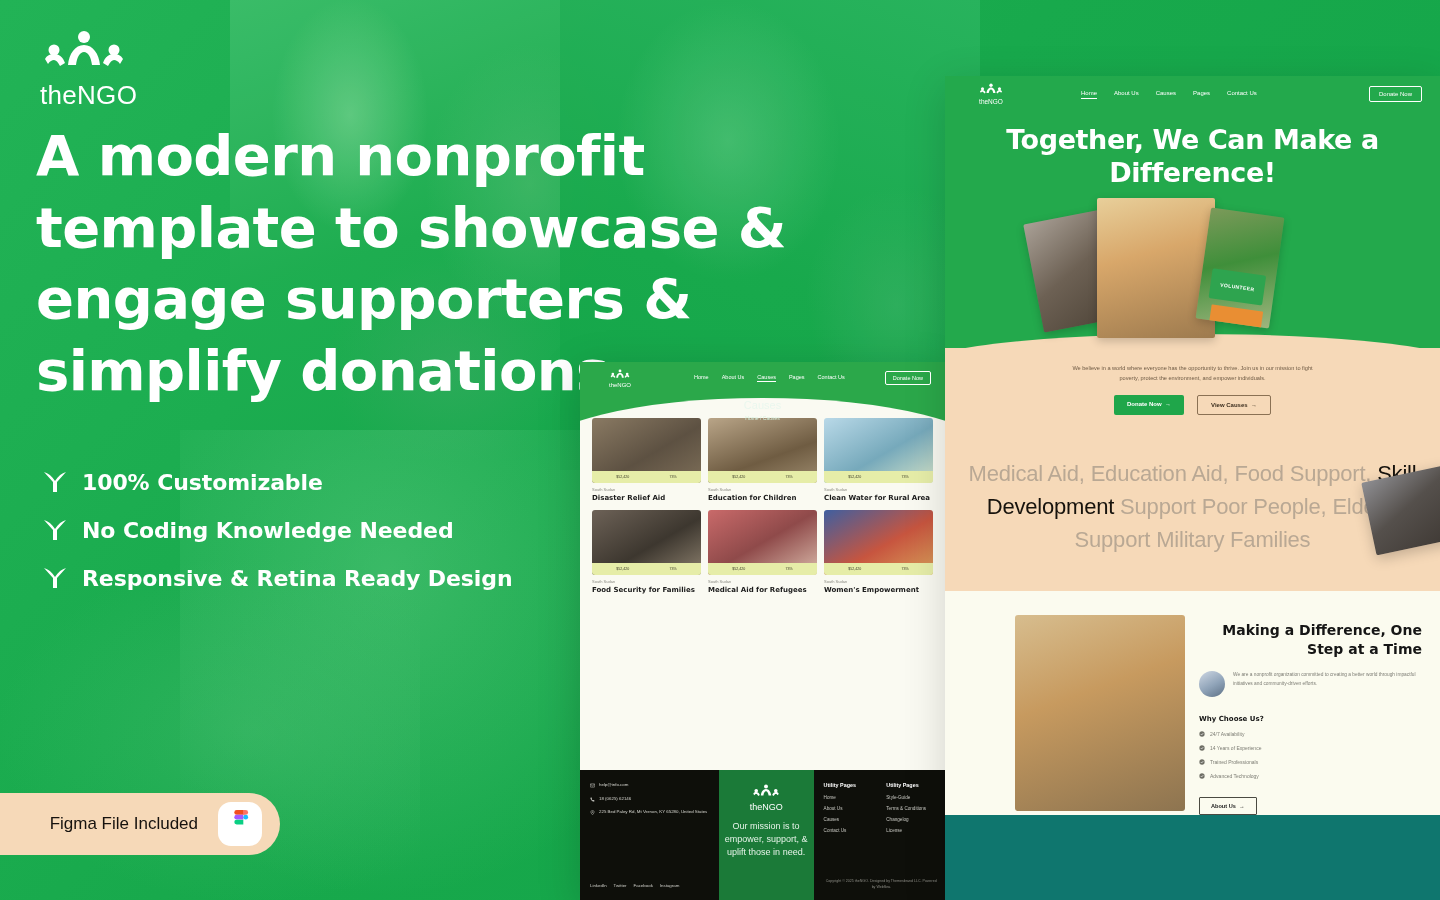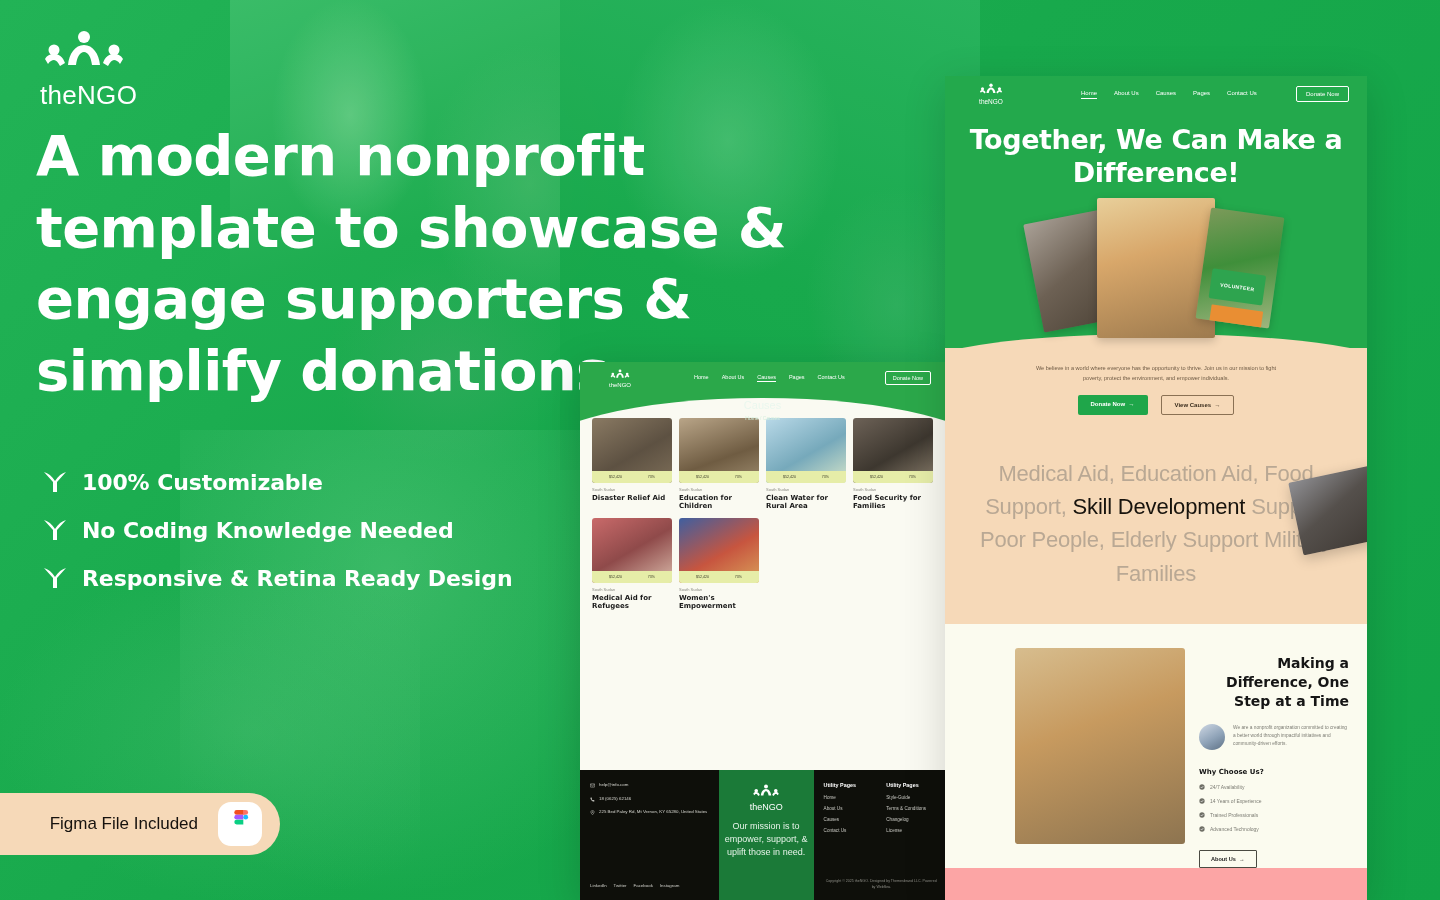--- a/index.html
+++ b/index.html
@@ -115,21 +115,21 @@
     position:absolute; top:53px; left:0; right:0; text-align:center;
     color:#d6efdd; font-size:5px; z-index:5;
   }
   .mid-section-title {
     margin-top:24px; text-align:center; color:#1b1b1b;
     font-size:13.5px; font-weight:700; line-height:1.35;
     font-family:"DejaVu Sans", sans-serif;
   }
   .cards-grid {
     margin:14px 12px 0 12px; display:grid;
-    grid-template-columns:repeat(4,1fr); gap:8px 7px;
+    grid-template-columns:repeat(3,1fr); gap:8px 7px;
   }
   .cause-card { width:100%; }
   .cause-img {
     width:100%; height:65px; border-radius:3px; position:relative; overflow:hidden;
     background:#9a8f7e;
   }
   .cause-img.i1 { background:linear-gradient(150deg,#8a7a63,#5d5142 55%,#7d6e58); }
   .cause-img.i2 { background:linear-gradient(160deg,#b9a588,#6f5c42 60%,#9d8b6e); }
   .cause-img.i3 { background:linear-gradient(150deg,#b9d9e8,#76a9bb 55%,#d4e4c9); }
   .cause-img.i4 { background:linear-gradient(150deg,#6d6257,#3d372f 55%,#8b7f6d); }
@@ -170,22 +170,22 @@
   .mf-linkcol { flex:1; }
   .mf-lc-title { color:#fff; font-size:5.4px; font-weight:700; margin-bottom:7px; }
   .mf-link { color:#c7c7c1; font-size:4.6px; margin-bottom:6px; }
   .mf-copy {
     position:absolute; left:10px; right:6px; bottom:10px;
     color:#8d8d86; font-size:3.6px; text-align:center; line-height:1.5;
   }
 
   
   .mock-right {
-    position:absolute; left:945px; top:76px; width:422px; height:824px;
-    background:#fca5a5; overflow:hidden;
+    position:absolute; left:945px; top:76px; width:495px; height:824px;
+    background:#0f766e; overflow:hidden;
     box-shadow:0 10px 40px rgba(0,0,0,.16);
   }
   .r-hero { position:relative; height:272px; background:#23A94C; }
   .r-topbar {
     position:absolute; top:0; left:0; right:0; height:36px;
     display:flex; align-items:center; padding:0 18px; z-index:6;
   }
   .r-logo { display:flex; flex-direction:column; align-items:center; width:56px; }
   .r-logo-word { color:#fff; font-size:6.5px; margin-top:1px; }
   .r-nav { display:flex; gap:17px; margin-left:62px; }

